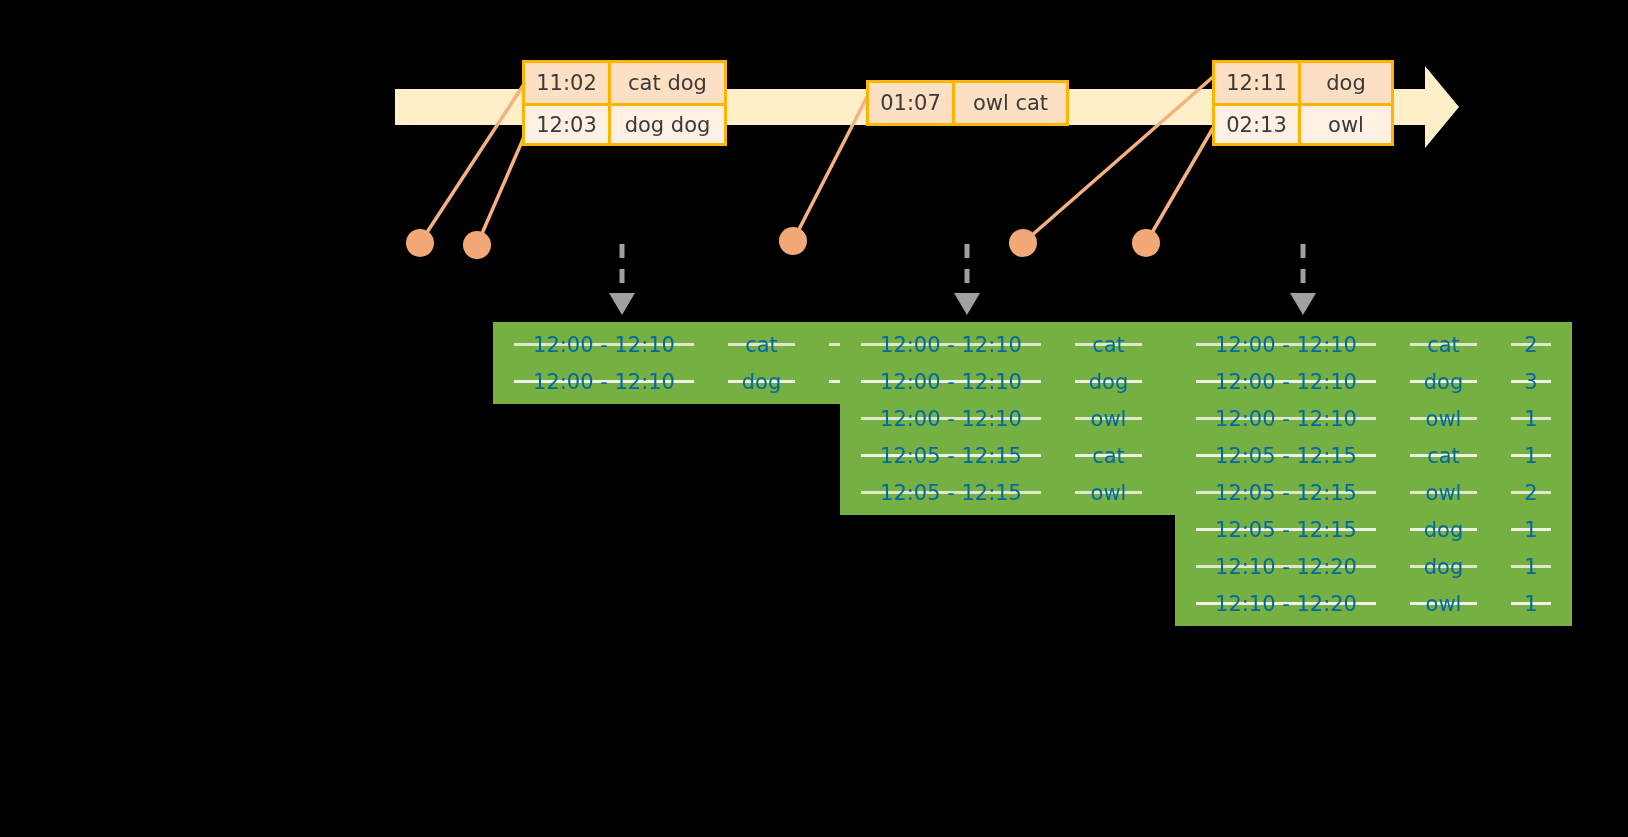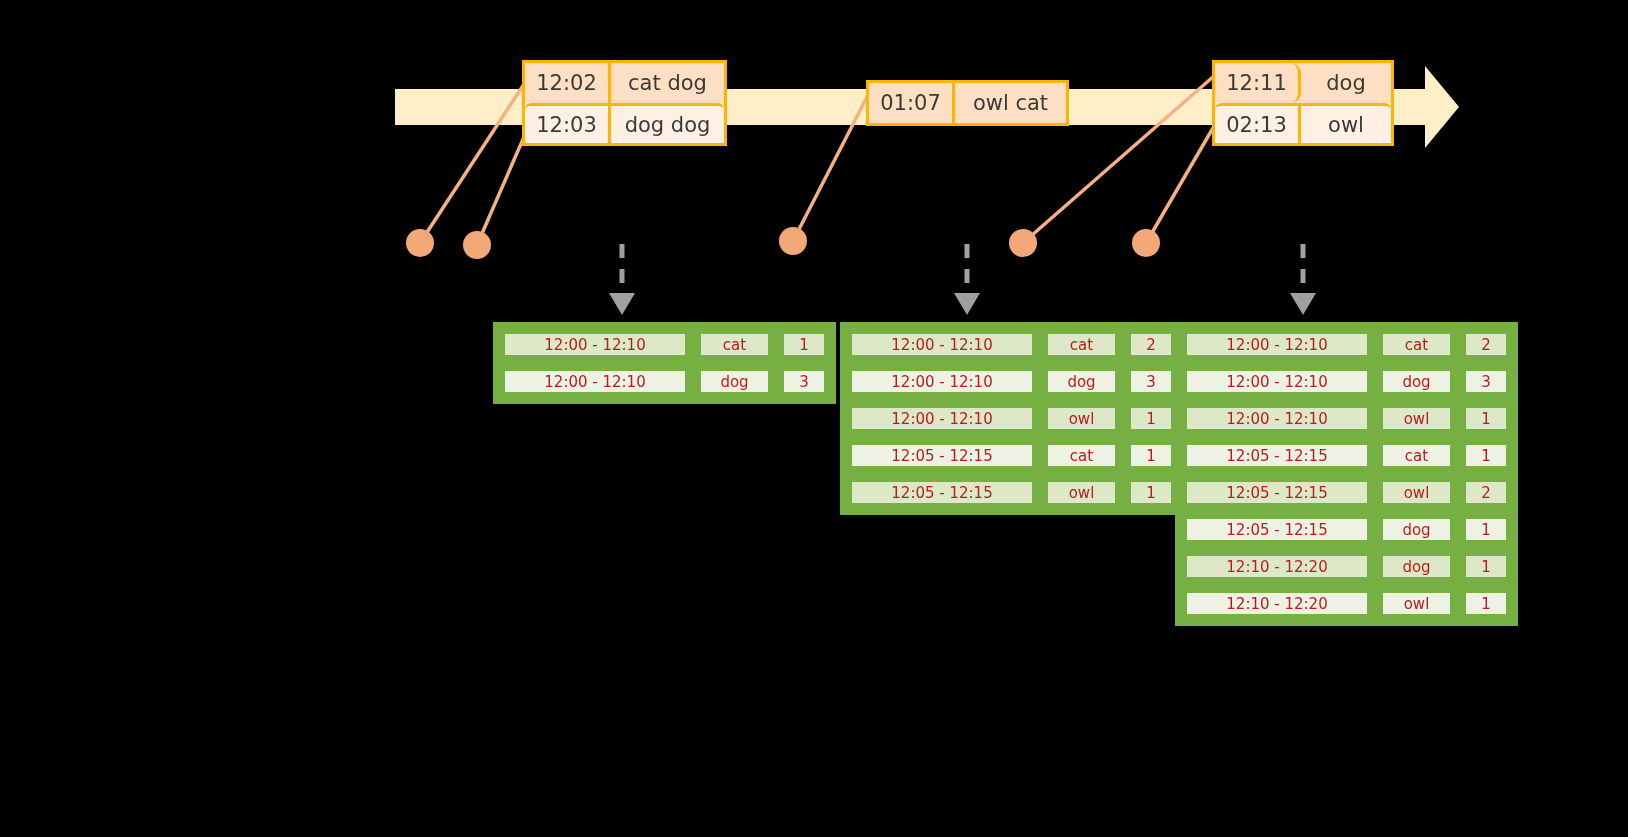--- a/index.html
+++ b/index.html
@@ -35,21 +35,21 @@
     box-sizing: border-box;
     background: #FFF3E0;
     z-index: 5;
   }
   .event-row {
     display: flex;
     height: 40px;
     box-sizing: border-box;
   }
   .event-row.shaded { background: #FDE0C3; }
-  .event-row.plain  { background: #FEF1E4; border-radius: 6px; }
+  .event-row.plain  { background: #FEF1E4; }
   .event-row + .event-row { border-top: 3px solid #FFB400; }
   .ev-time {
     display: flex;
     align-items: center;
     justify-content: center;
     box-sizing: border-box;
     font-size: 21px;
     color: #3a3a3a;
     border-right: 3px solid #FFB400;
   }
@@ -76,23 +76,23 @@
     height: 37px;
     box-sizing: border-box;
   }
   .res-row.shaded .rc { background: #DCE8C8; }
   .res-row.plain  .rc { background: #EDF2E4; }
   .rc {
     display: flex;
     align-items: center;
     justify-content: center;
     box-sizing: border-box;
-    font-size: 15px;
-    color: #b91c1c;
-    margin: 8px;
+    font-size: 21px;
+    color: #0369a1;
+    margin: 17px;
   }
   .rc-window { width: 180px; }
   .rc-word   { width: 67px; }
   .rc-count  { width: 40px; }
 </style>
 </head>
 <body>
 
 <div id="stage">
 
@@ -121,39 +121,39 @@
       <path d="M 954,293 L 980,293 L 967,315 Z" fill="#A0A0A0"></path>
     </g>
     <g>
       <line x1="1303" y1="244" x2="1303" y2="295" stroke="#A0A0A0" stroke-width="5" stroke-dasharray="14,11"></line>
       <path d="M 1290,293 L 1316,293 L 1303,315 Z" fill="#A0A0A0"></path>
     </g>
   </svg>
 
   <div class="event-box" style="left:522px; top:60px; width:205px;">
     <div class="event-row shaded">
-      <span class="ev-time" style="width:86px;">12:02</span>
+      <span class="ev-time" style="width:86px;">11:02</span>
       <span class="ev-words">cat dog</span>
     </div>
     <div class="event-row plain">
       <span class="ev-time" style="width:86px;">12:03</span>
       <span class="ev-words">dog dog</span>
     </div>
   </div>
 
   <div class="event-box" style="left:866px; top:80px; width:203px;">
     <div class="event-row shaded">
       <span class="ev-time" style="width:86px;">01:07</span>
       <span class="ev-words">owl cat</span>
     </div>
   </div>
 
   <div class="event-box" style="left:1212px; top:60px; width:182px;">
     <div class="event-row shaded">
-      <span class="ev-time" style="width:86px;border-radius:10px;">12:11</span>
+      <span class="ev-time" style="width:86px;">12:11</span>
       <span class="ev-words">dog</span>
     </div>
     <div class="event-row plain">
       <span class="ev-time" style="width:86px;">02:13</span>
       <span class="ev-words">owl</span>
     </div>
   </div>
 
   <div class="result-table" style="left:493px; top:322px;">
     <div class="res-row shaded">

